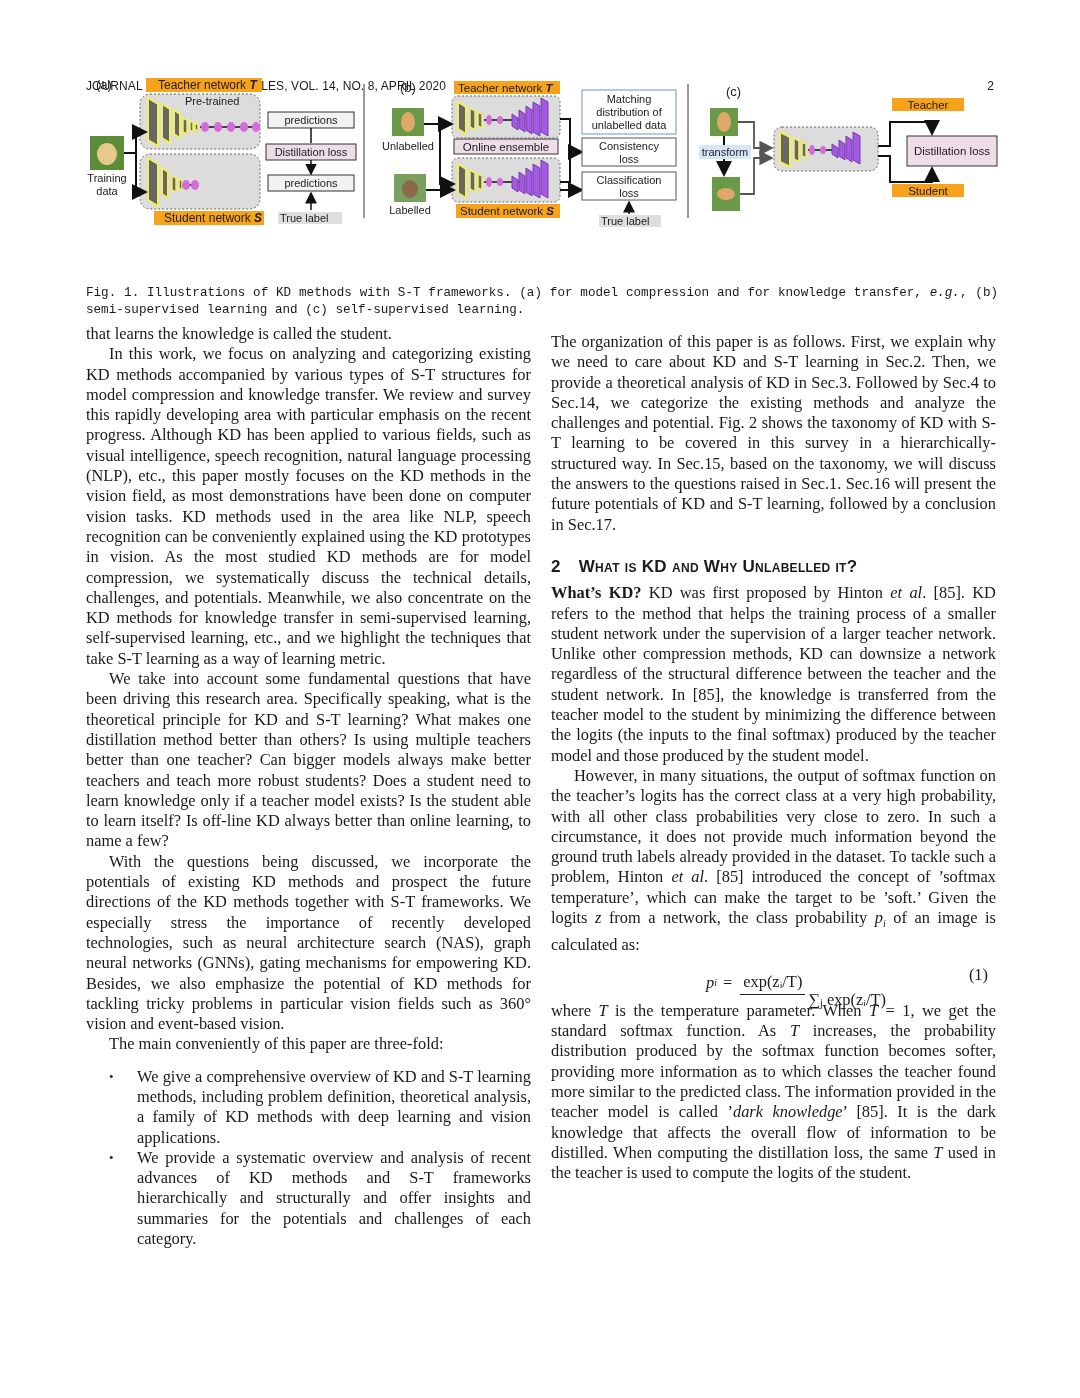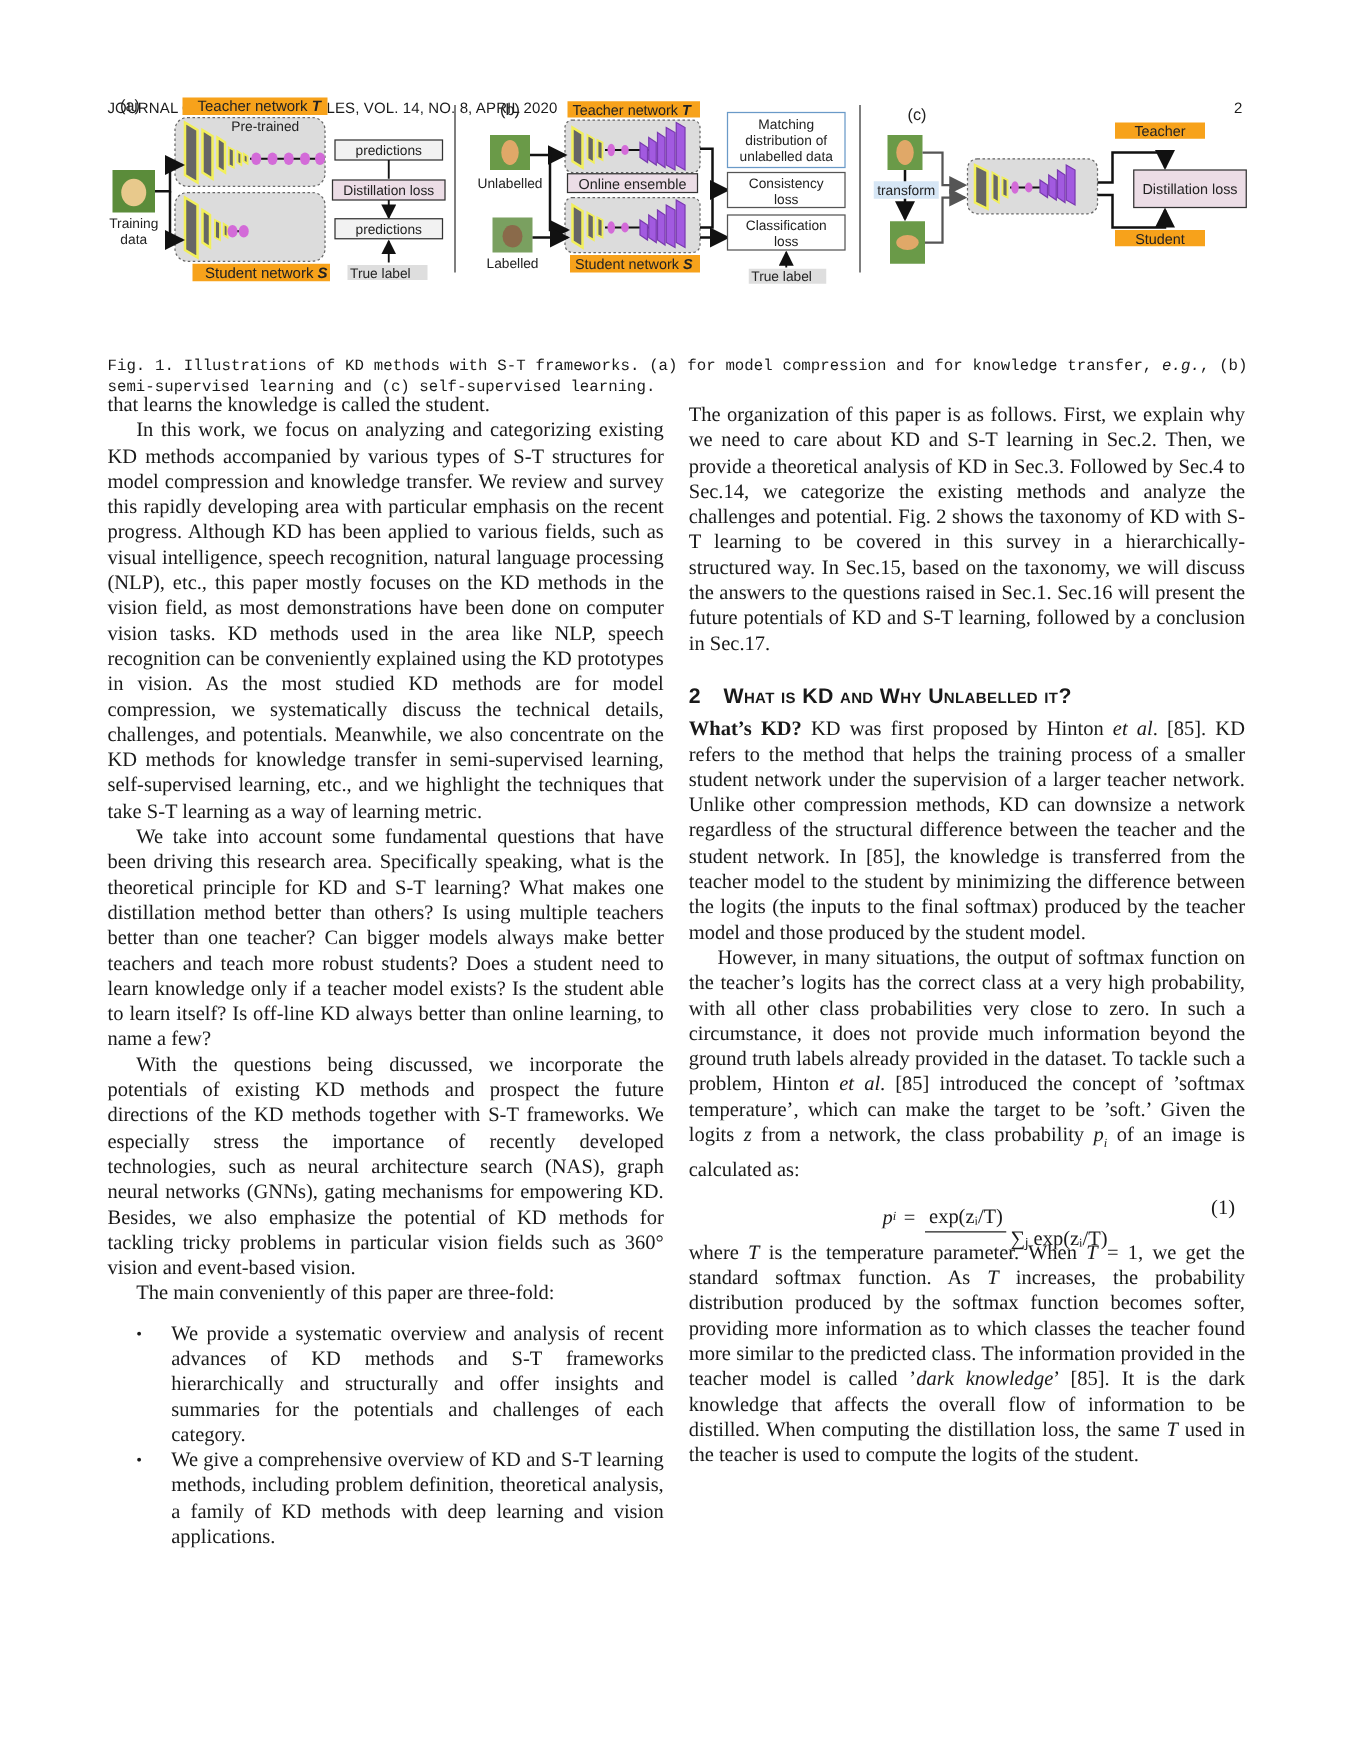--- a/index.html
+++ b/index.html
@@ -1,21 +1,21 @@
 <!DOCTYPE html>
 <html><head>
 <meta charset="utf-8">
 <style>
   html, body { margin:0; padding:0; background:#ffffff; }
   body { width:1080px; height:1398px; position:relative; overflow:hidden; color:#1a1a1a; }
   .hdr { position:absolute; top:47px; left:86px; right:86px; font-family:"Liberation Sans", sans-serif; font-size:12px; letter-spacing:0.1px; display:flex; justify-content:space-between;margin-top:32px; }
   .fig { position:absolute; top:72px; left:82px; width:920px; height:160px; font-family:"Liberation Sans", sans-serif; }
   .fig svg text { font-family:"Liberation Sans", sans-serif; }
   .caption { position:absolute; top:249px; left:86px; width:912px; font-family:Liberation Mono, monospace; font-size:12.6px; line-height:17px; text-align:justify;margin-top:36px; }
-  .col { position:absolute; top:314px; width:445px; font-family:"Liberation Serif", serif; font-size:16.4px; line-height:20.3px; text-align:justify; hyphens:manual; }
+  .col { position:absolute; top:324px; width:445px; font-family:"Liberation Serif", serif; font-size:16.4px; line-height:20.3px; text-align:justify; hyphens:manual; }
   .col.left { left:86px; }
   .col.right { left:551px; }
   .col p { margin:0; }
   .ind { text-indent:23px; }
   ul.bul { margin:0; padding:0; list-style:none; }
   ul.bul li { position:relative; padding-left:51px; }
   ul.bul li::before { content:"\2022"; position:absolute; left:23px; top:0; font-size:13px; }
   .sec { font-family:"Liberation Sans", sans-serif; font-weight:bold; font-size:17px; margin:22px 0 6px 0; text-align:left; letter-spacing:0.3px; }
   .sec .num { margin-right:18px; }
   .sc { font-variant:small-caps; }
@@ -217,22 +217,22 @@
 </div>
 
 <div class="col left">
   <p>that learns the knowledge is called the student.</p>
   <p class="ind">In this work, we focus on analyzing and categorizing existing KD methods accompanied by various types of S-T structures for model compression and knowledge transfer. We review and survey this rapidly developing area with particular emphasis on the recent progress. Although KD has been applied to various fields, such as visual intel­ligence, speech recognition, natural language processing (NLP), etc., this paper mostly focuses on the KD methods in the vision field, as most demonstrations have been done on computer vision tasks. KD methods used in the area like NLP, speech recognition can be conveniently explained using the KD prototypes in vision. As the most studied KD methods are for model compression, we systemati­cally discuss the technical details, challenges, and poten­tials. Meanwhile, we also concentrate on the KD methods for knowledge transfer in semi-supervised learning, self-supervised learning, etc., and we highlight the techniques that take S-T learning as a way of learning metric.</p>
   <p class="ind">We take into account some fundamental questions that have been driving this research area. Specifically speaking, what is the theoretical principle for KD and S-T learning? What makes one distillation method better than others? Is using multiple teachers better than one teacher? Can bigger models always make better teachers and teach more robust students? Does a student need to learn knowledge only if a teacher model exists? Is the student able to learn itself? Is off-line KD always better than online learning, to name a few?</p>
   <p class="ind">With the questions being discussed, we incorporate the potentials of existing KD methods and prospect the future directions of the KD methods together with S-T frameworks. We especially stress the importance of recently developed technologies, such as neural architecture search (NAS), graph neural networks (GNNs), gating mechanisms for empowering KD. Besides, we also emphasize the potential of KD methods for tackling tricky problems in particular vision fields such as 360° vision and event-based vision.</p>
   <p class="ind">The main conveniently of this paper are three-fold:</p>
   <div class="spacer8"></div>
   <ul class="bul">
+    <li>We give a comprehensive overview of KD and S-T learning methods, including problem definition, theoretical analysis, a family of KD methods with deep learning and vision applications.</li>
     <li>We provide a systematic overview and analysis of recent advances of KD methods and S-T frameworks hierarchically and structurally and offer insights and summaries for the potentials and challenges of each category.</li>
-    <li>We give a comprehensive overview of KD and S-T learning methods, including problem definition, theoretical analysis, a family of KD methods with deep learning and vision applications.</li>
   </ul>
 </div>
 
 <div class="col right">
   <p style="margin-top:8px;">The organization of this paper is as follows. First, we explain why we need to care about KD and S-T learning in Sec.2. Then, we provide a theoretical analysis of KD in Sec.3. Followed by Sec.4 to Sec.14, we categorize the existing methods and analyze the challenges and potential. Fig. 2 shows the taxonomy of KD with S-T learning to be covered in this survey in a hierarchically-structured way. In Sec.15, based on the taxonomy, we will discuss the answers to the questions raised in Sec.1. Sec.16 will present the future potentials of KD and S-T learning, followed by a conclusion in Sec.17.</p>
 
   <div class="sec">
     <span class="num">2</span><span class="sc">What is KD and Why Unlabelled it?</span>
   </div>
 

